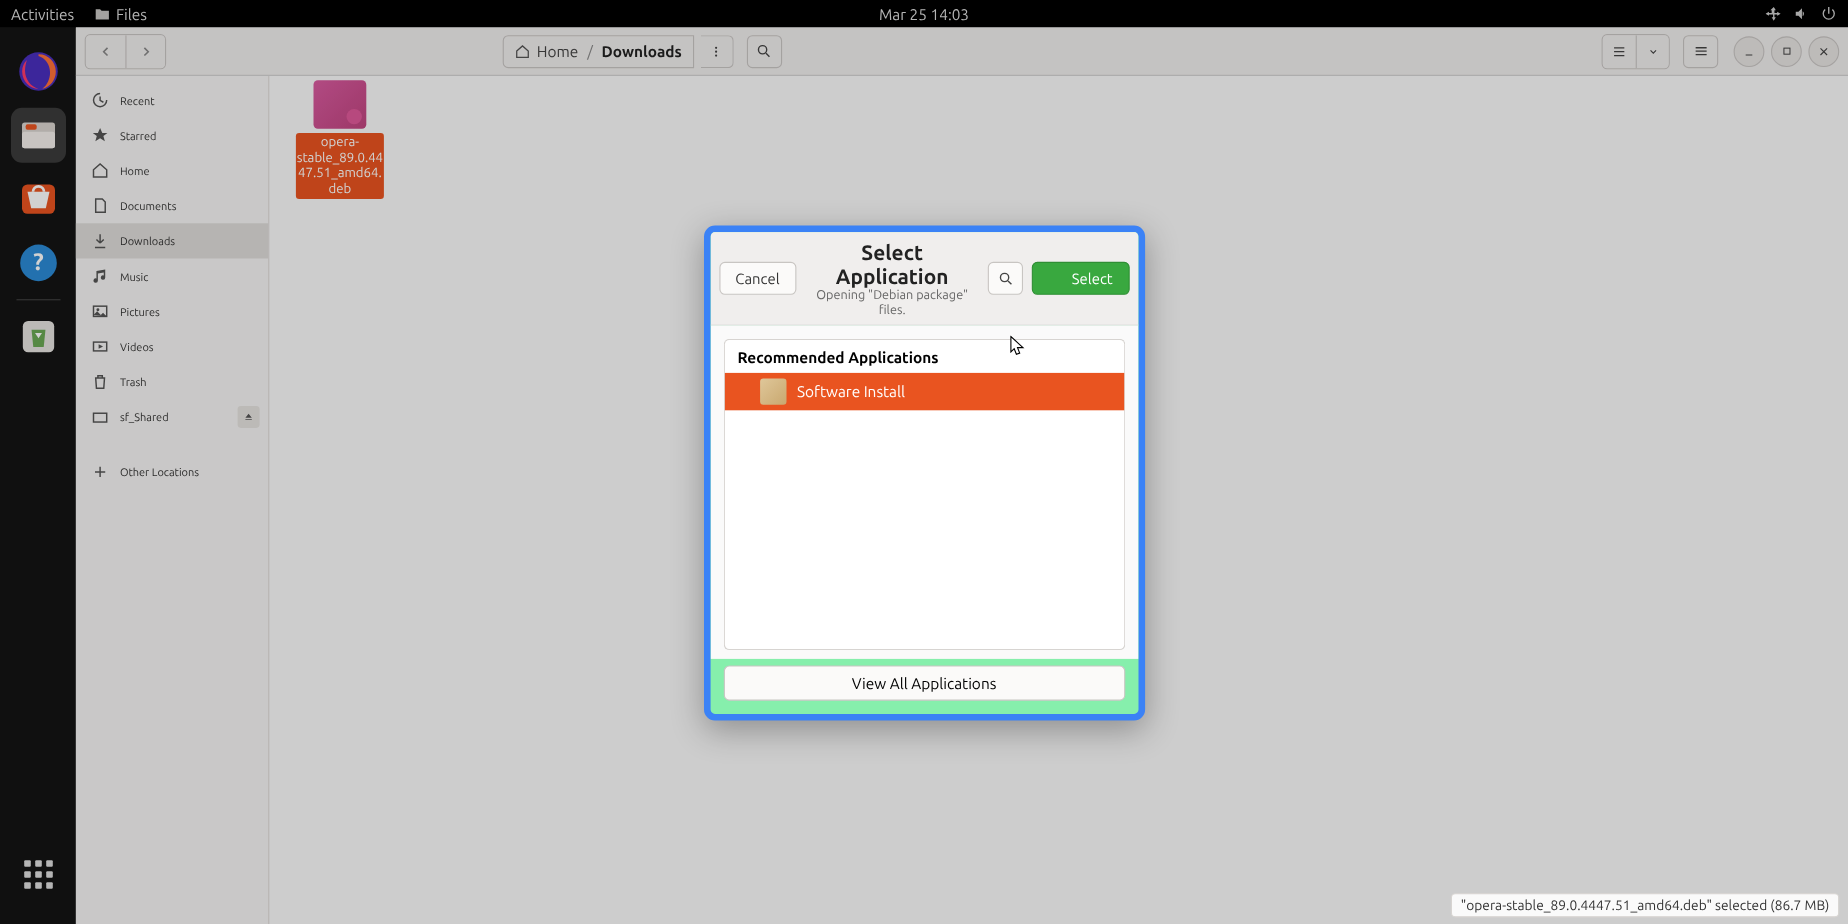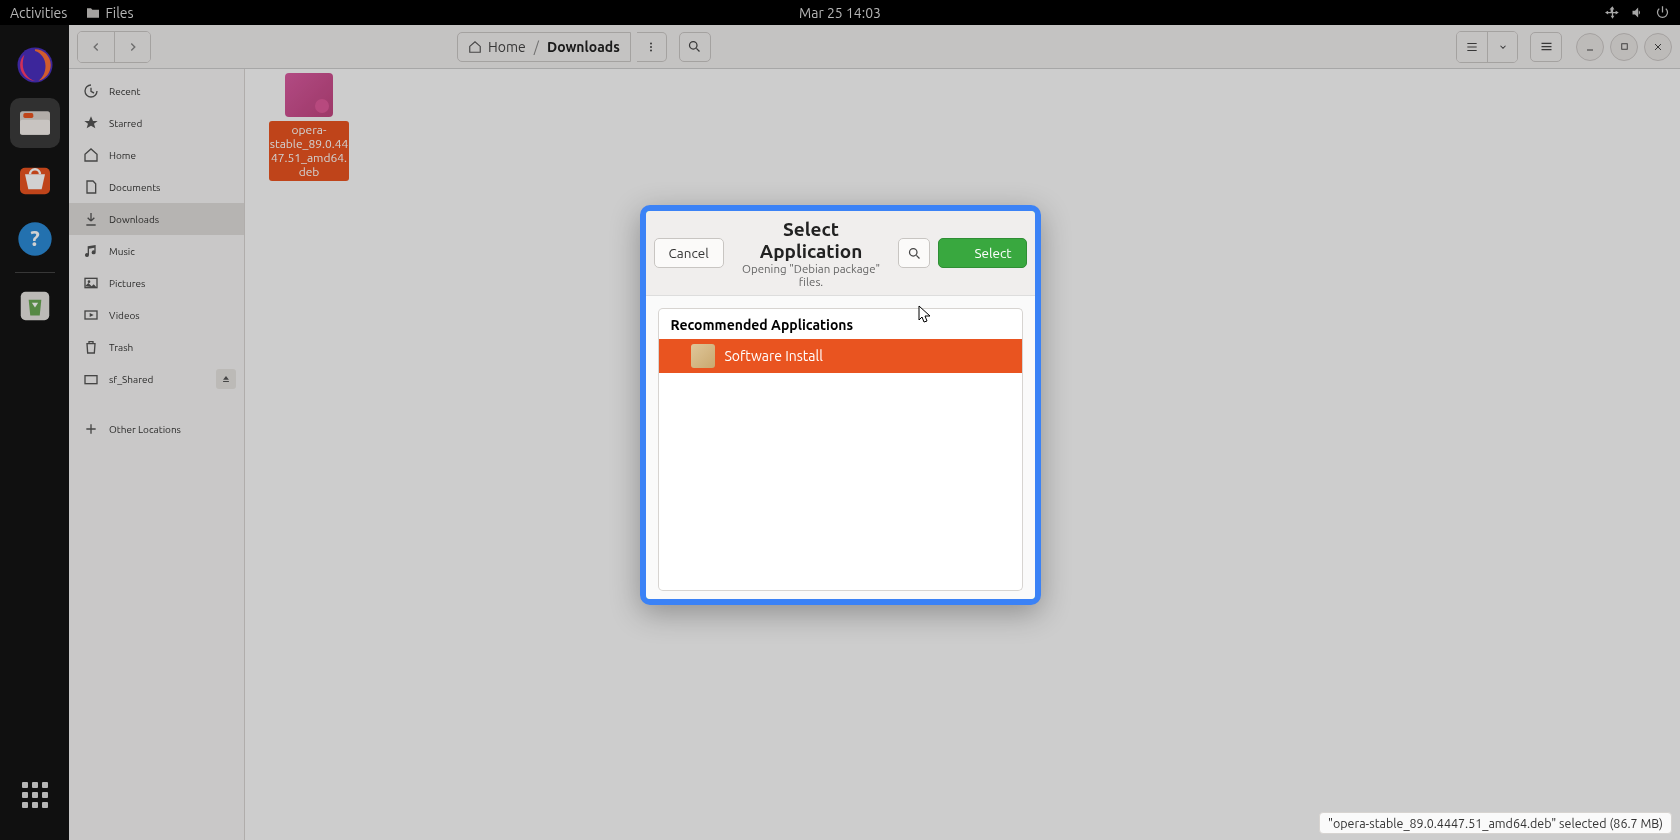--- a/index.html
+++ b/index.html
@@ -341,20 +341,21 @@
     </div>
     <div class="dlg-body">
       <div class="dlg-heading">Recommended Applications</div>
       <div class="app-list">
         <div class="app-row selected">
           <div class="app-ico pkg"></div>
           <span>Software Install</span>
         </div>
       </div>
     </div>
+    <div class="view-all">View All Applications</div>
   </div>
 </div>
 
 <div class="statusbar">"opera-stable_89.0.4447.51_amd64.deb" selected (86.7 MB)</div>
 
 <div class="cursor">
   <svg viewBox="0 0 14 20">
       <path d="M1 1l0 14 3-3 2 5 3-1-2-5 5 0z" fill="#fff" stroke="#000" stroke-width="1"></path>
     </svg>
 </div>

